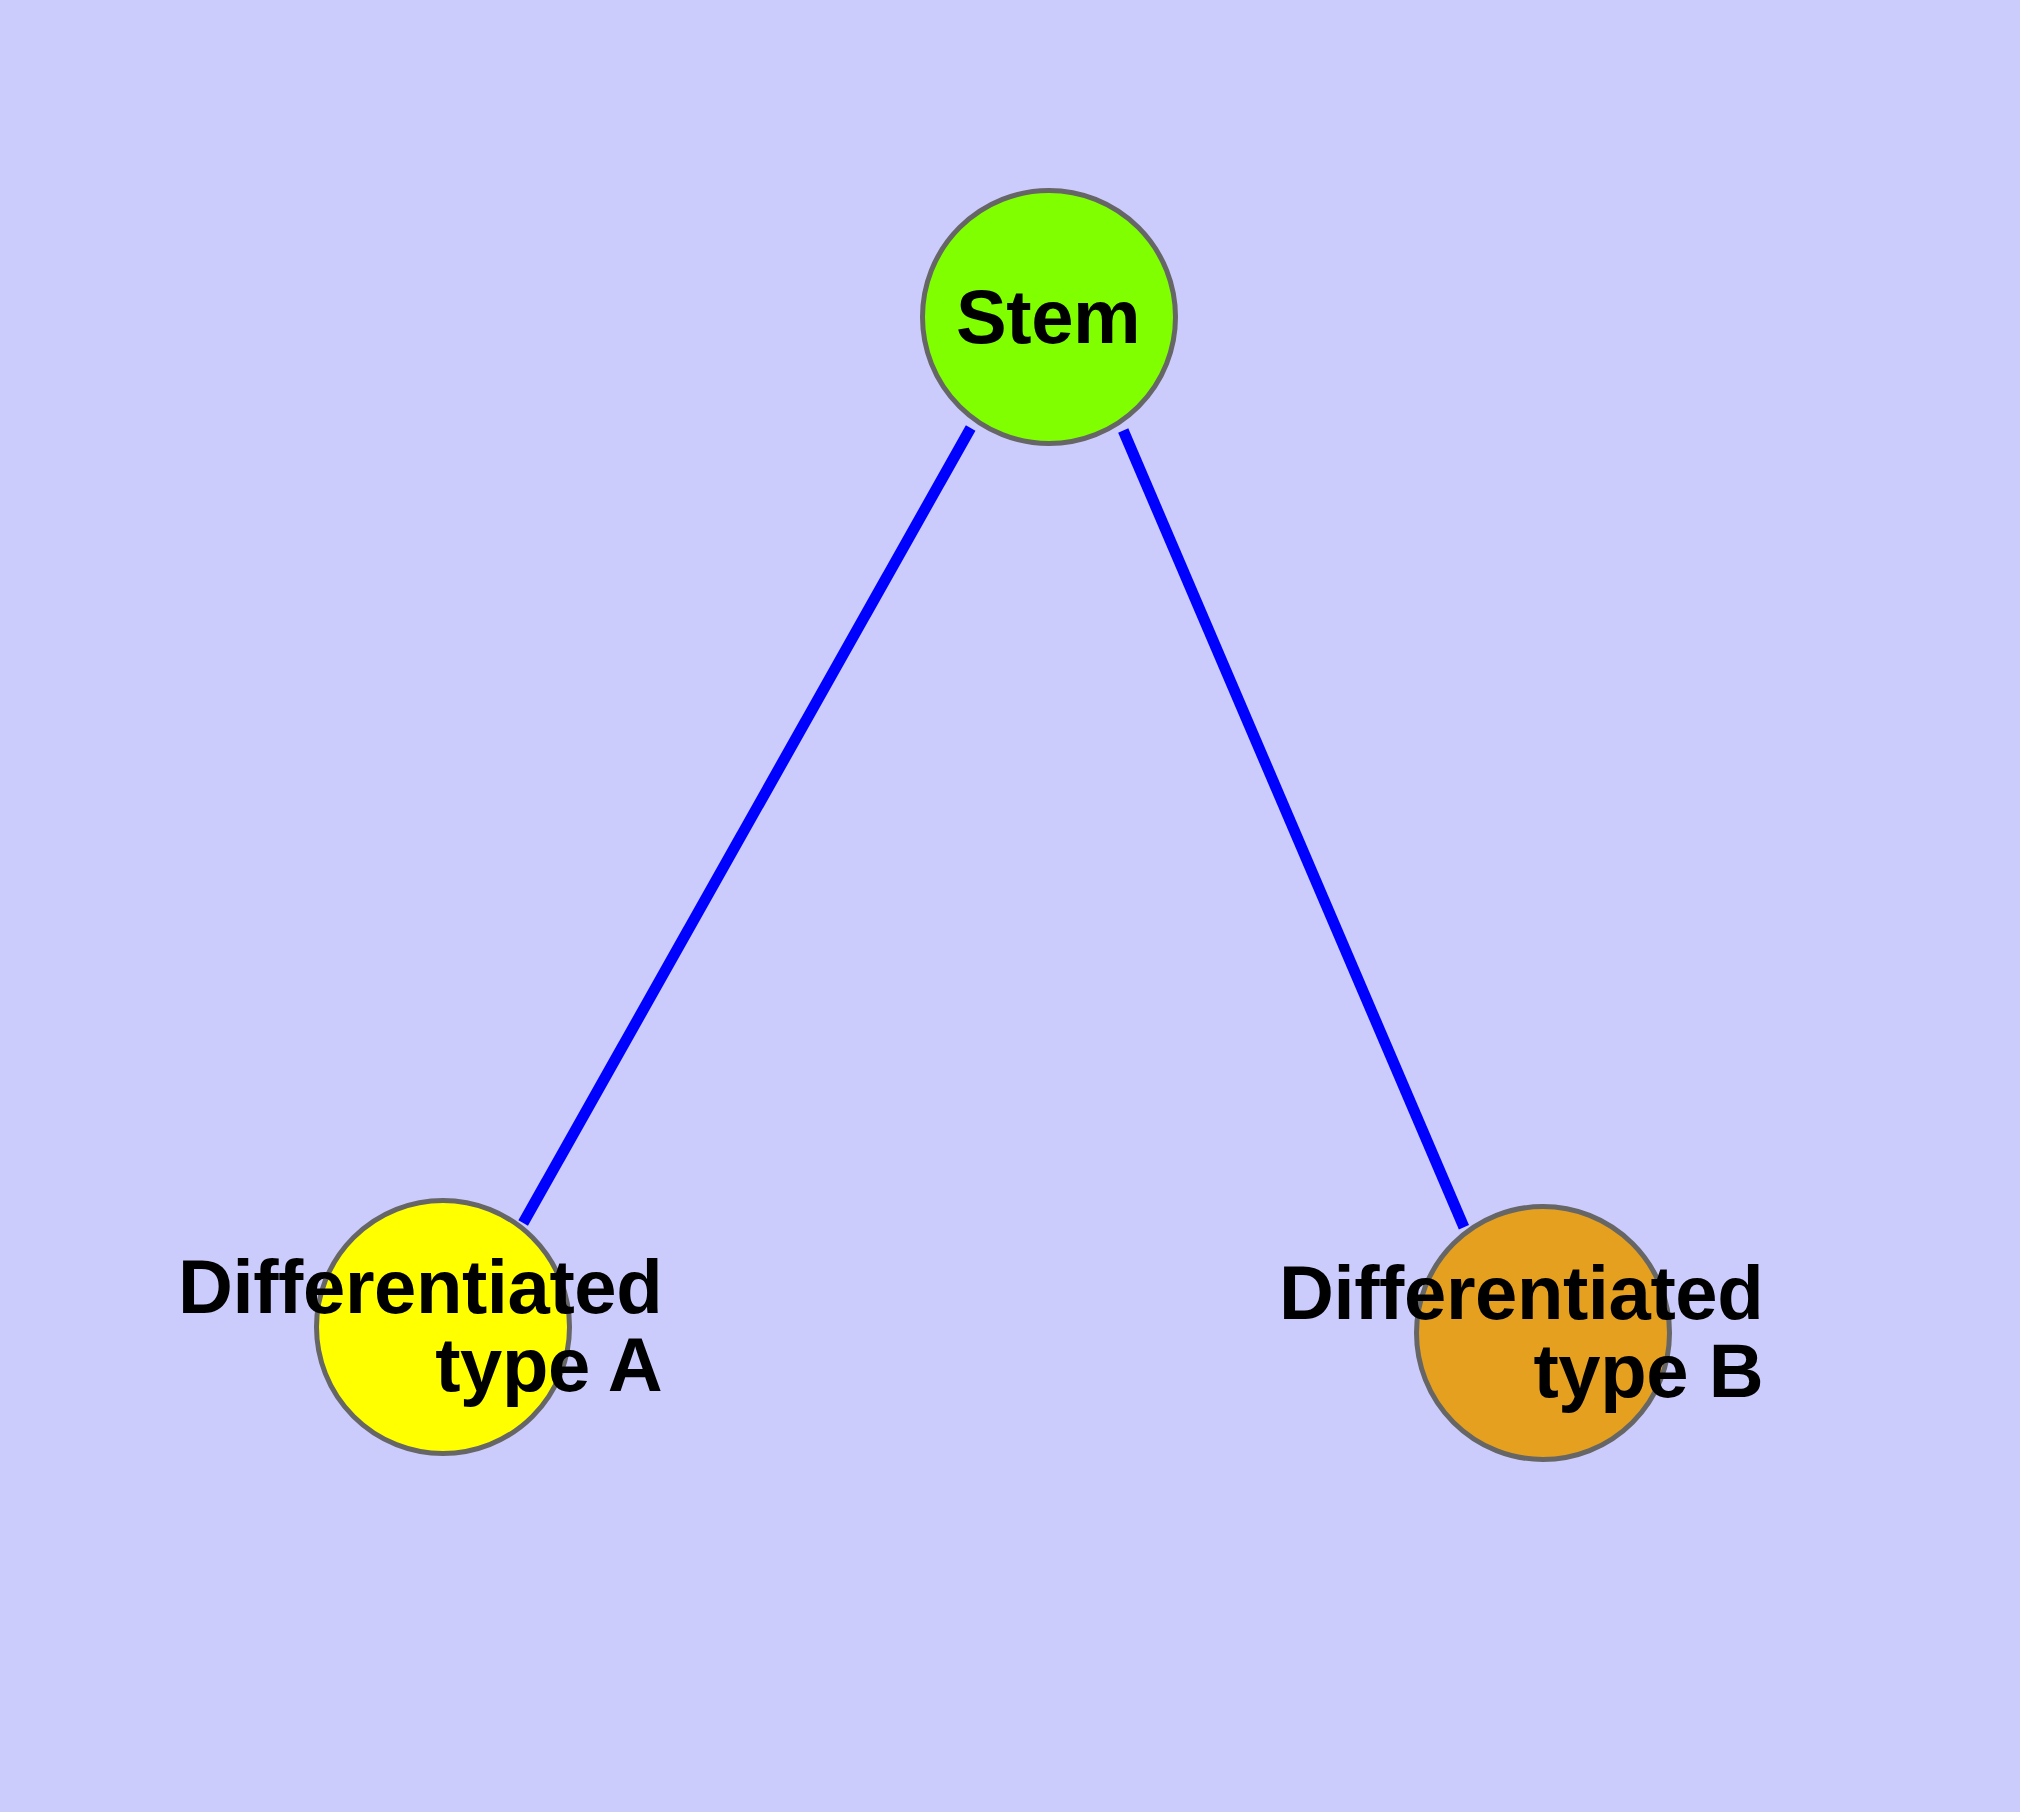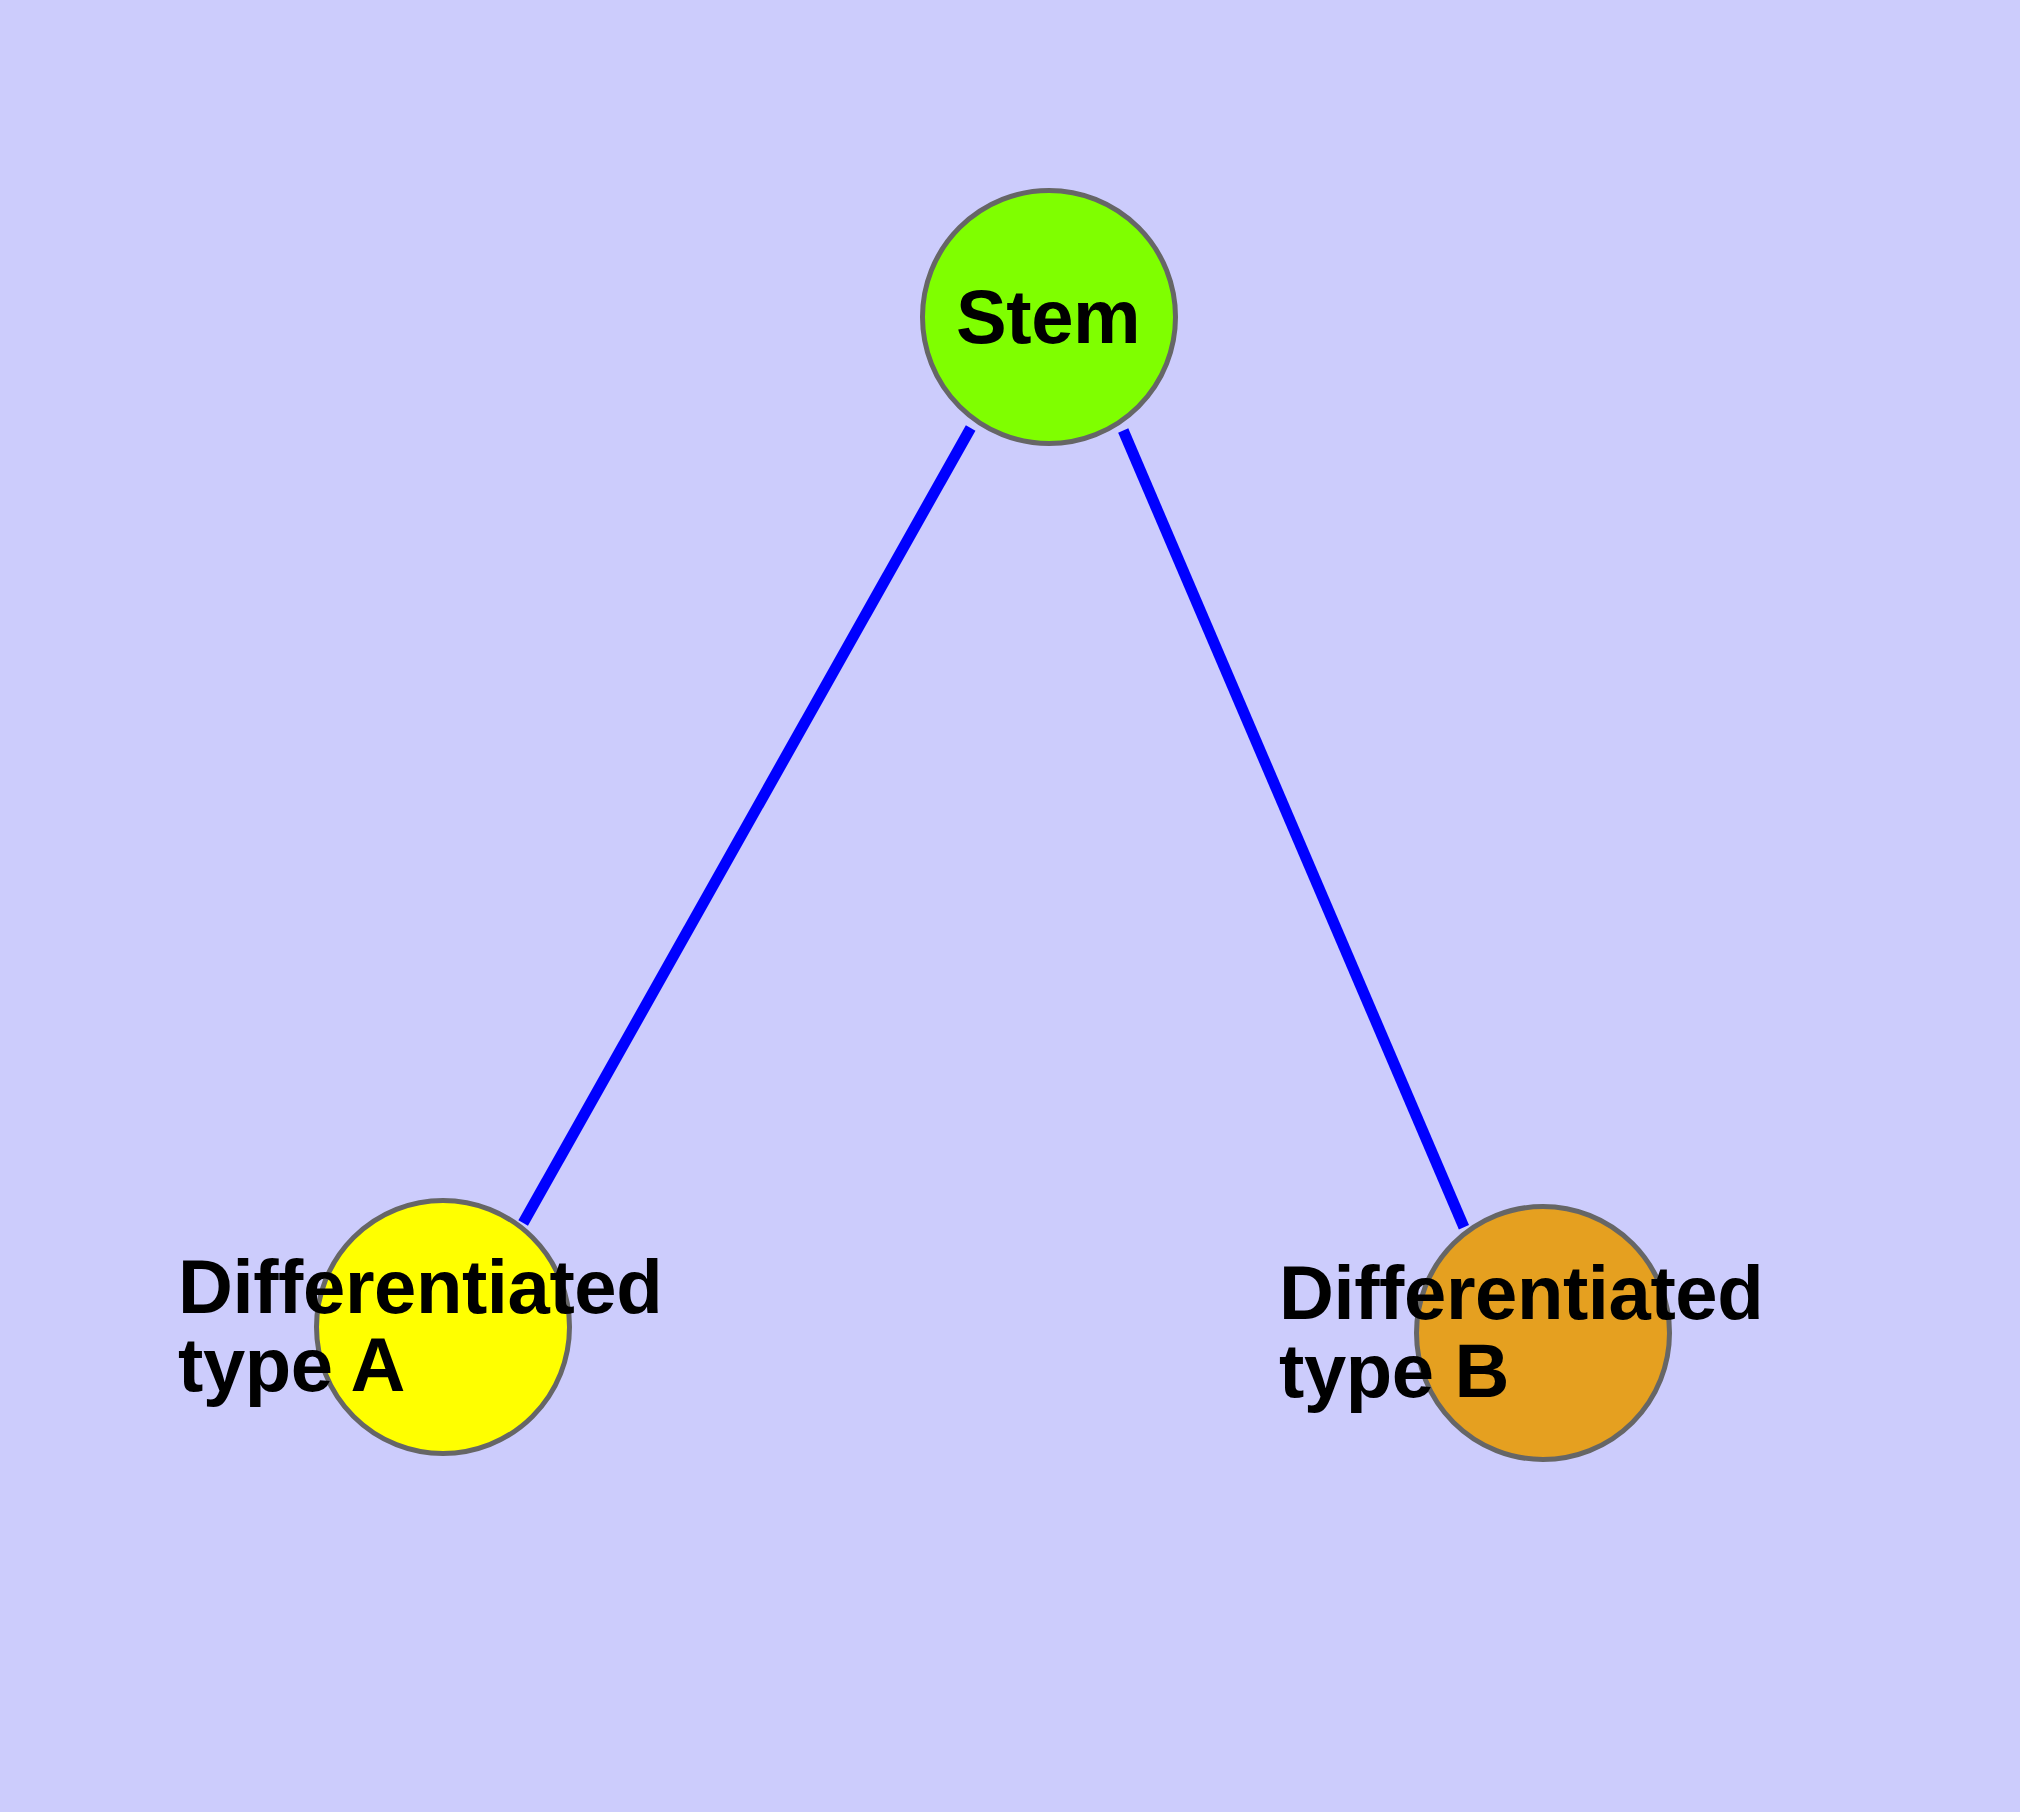--- a/index.html
+++ b/index.html
@@ -29,21 +29,21 @@
     box-sizing: border-box;
     border: 5.1px solid #666666;
   }
   .node-label {
     position: absolute;
     color: #000000;
     font-family: "Liberation Sans", sans-serif;
     font-weight: bold;
     font-size: 76px;
     line-height: 1.02;
-    text-align: left;
+    text-align: right;
     white-space: pre;
     letter-spacing: -0.4px;
   }
 </style>
 </head>
 <body>
 
 <div id="stage" style="width: 2021px; height: 1812px; background: rgb(204, 204, 252);">
 
   <svg id="edge-layer" viewBox="0 0 2384 2138" width="2021" height="1812" xmlns="http://www.w3.org/2000/svg">

